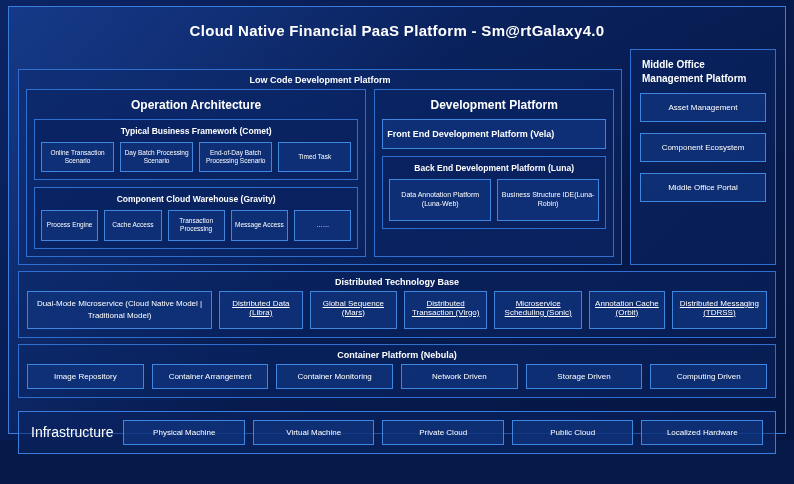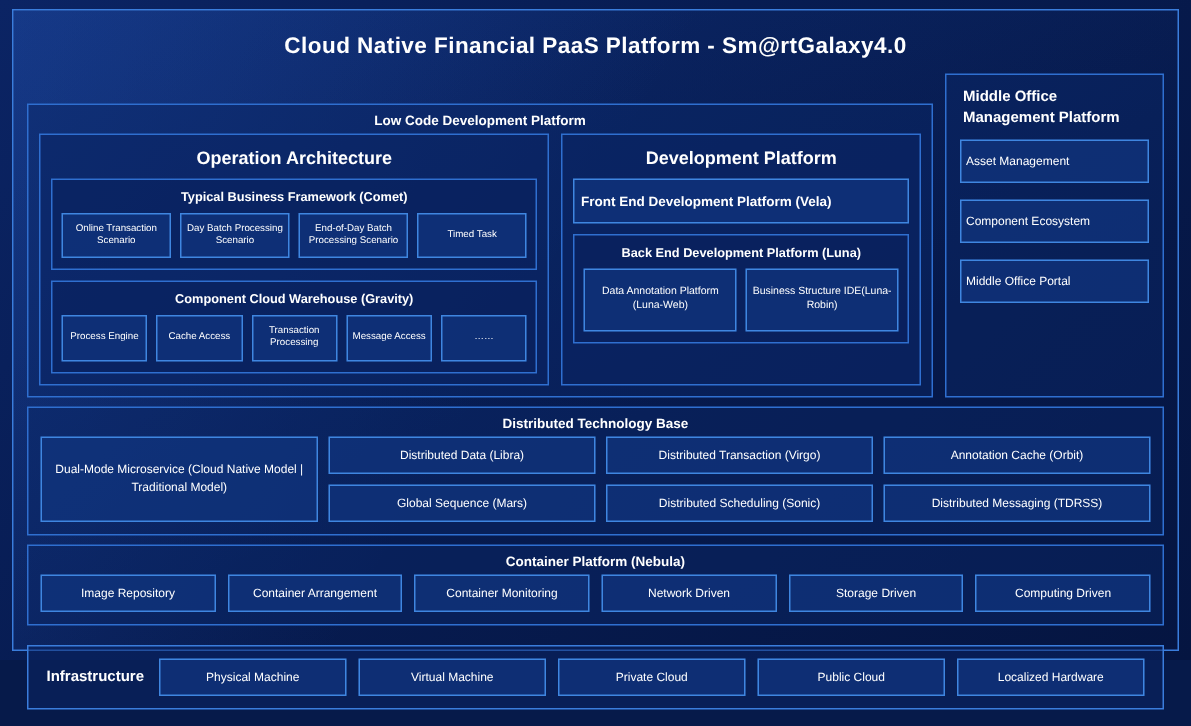--- a/index.html
+++ b/index.html
@@ -164,20 +164,21 @@
     display: flex;
     flex-direction: column;
     gap: 11px;
     flex: 1;
     justify-content: flex-start;
   }
   .mo-chip {
     border: 1px solid #3f86e0;
     background: rgba(16, 52, 126, 0.75);
     font-size: 8px;
+    text-align: center;
     padding: 9px 3px;
     box-sizing: border-box;
   }
   
   .dist {
     padding: 0 8px 8px 8px;
   }
   .dist-grid {
     display: flex;
     gap: 7px;
@@ -196,22 +197,23 @@
     box-sizing: border-box;
   }
   .dist-cols {
     flex: 3.6 1 0;
     display: flex;
     gap: 7px;
   }
   .dist-col {
     flex: 1 1 0;
     display: flex;
-    flex-direction: column;
+    flex-direction: row;
     gap: 7px;
+    text-decoration: underline;
   }
   .dist-chip {
     border: 1px solid #3f86e0;
     background: rgba(16, 52, 126, 0.75);
     font-size: 8px;
     text-align: center;
     padding: 7px 3px;
     box-sizing: border-box;
   }
   
@@ -234,22 +236,22 @@
     margin-top: 7px;
     border: 1px solid #3a7ddc;
     background: rgba(10, 36, 100, 0.5);
     display: flex;
     align-items: center;
     gap: 10px;
     padding: 8px 12px;
     box-sizing: border-box;
   }
   .infra-label {
-    font-size: 10px;
-    font-weight: bold;
+    font-size: 14px;
+    font-weight: normal;
     white-space: nowrap;
   }
   .infra-chips {
     display: flex;
     gap: 8px;
     flex: 1;
   }
   .infra-chip {
     flex: 1 1 0;
     border: 1px solid #3f86e0;
@@ -334,21 +336,21 @@
         <div class="panel-title">Distributed Technology Base</div>
         <div class="dist-grid">
           <div class="dist-left">Dual-Mode Microservice (Cloud Native Model | Traditional Model)</div>
           <div class="dist-cols">
             <div class="dist-col">
               <div class="dist-chip">Distributed Data (Libra)</div>
               <div class="dist-chip">Global Sequence (Mars)</div>
             </div>
             <div class="dist-col">
               <div class="dist-chip">Distributed Transaction (Virgo)</div>
-              <div class="dist-chip">Distributed Scheduling (Sonic)</div>
+              <div class="dist-chip">Microservice Scheduling (Sonic)</div>
             </div>
             <div class="dist-col">
               <div class="dist-chip">Annotation Cache (Orbit)</div>
               <div class="dist-chip">Distributed Messaging (TDRSS)</div>
             </div>
           </div>
         </div>
       </div>
 
       <div class="panel container-panel">

